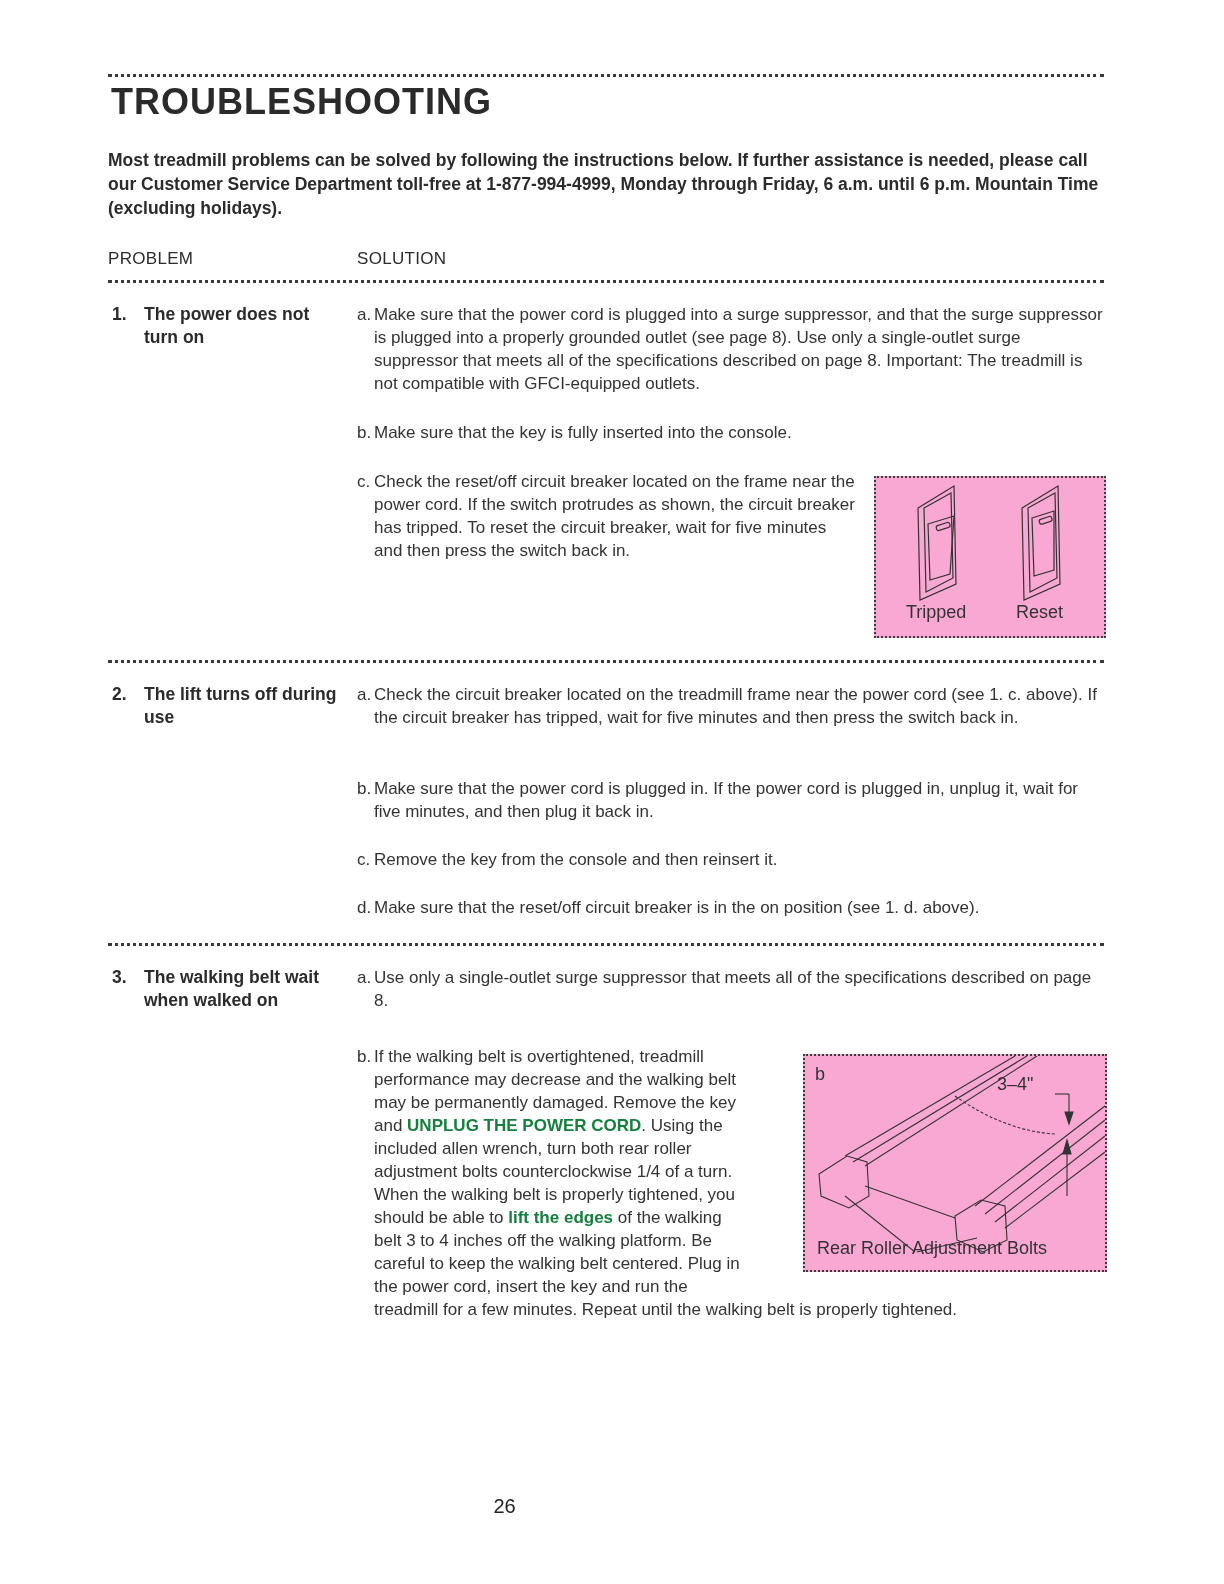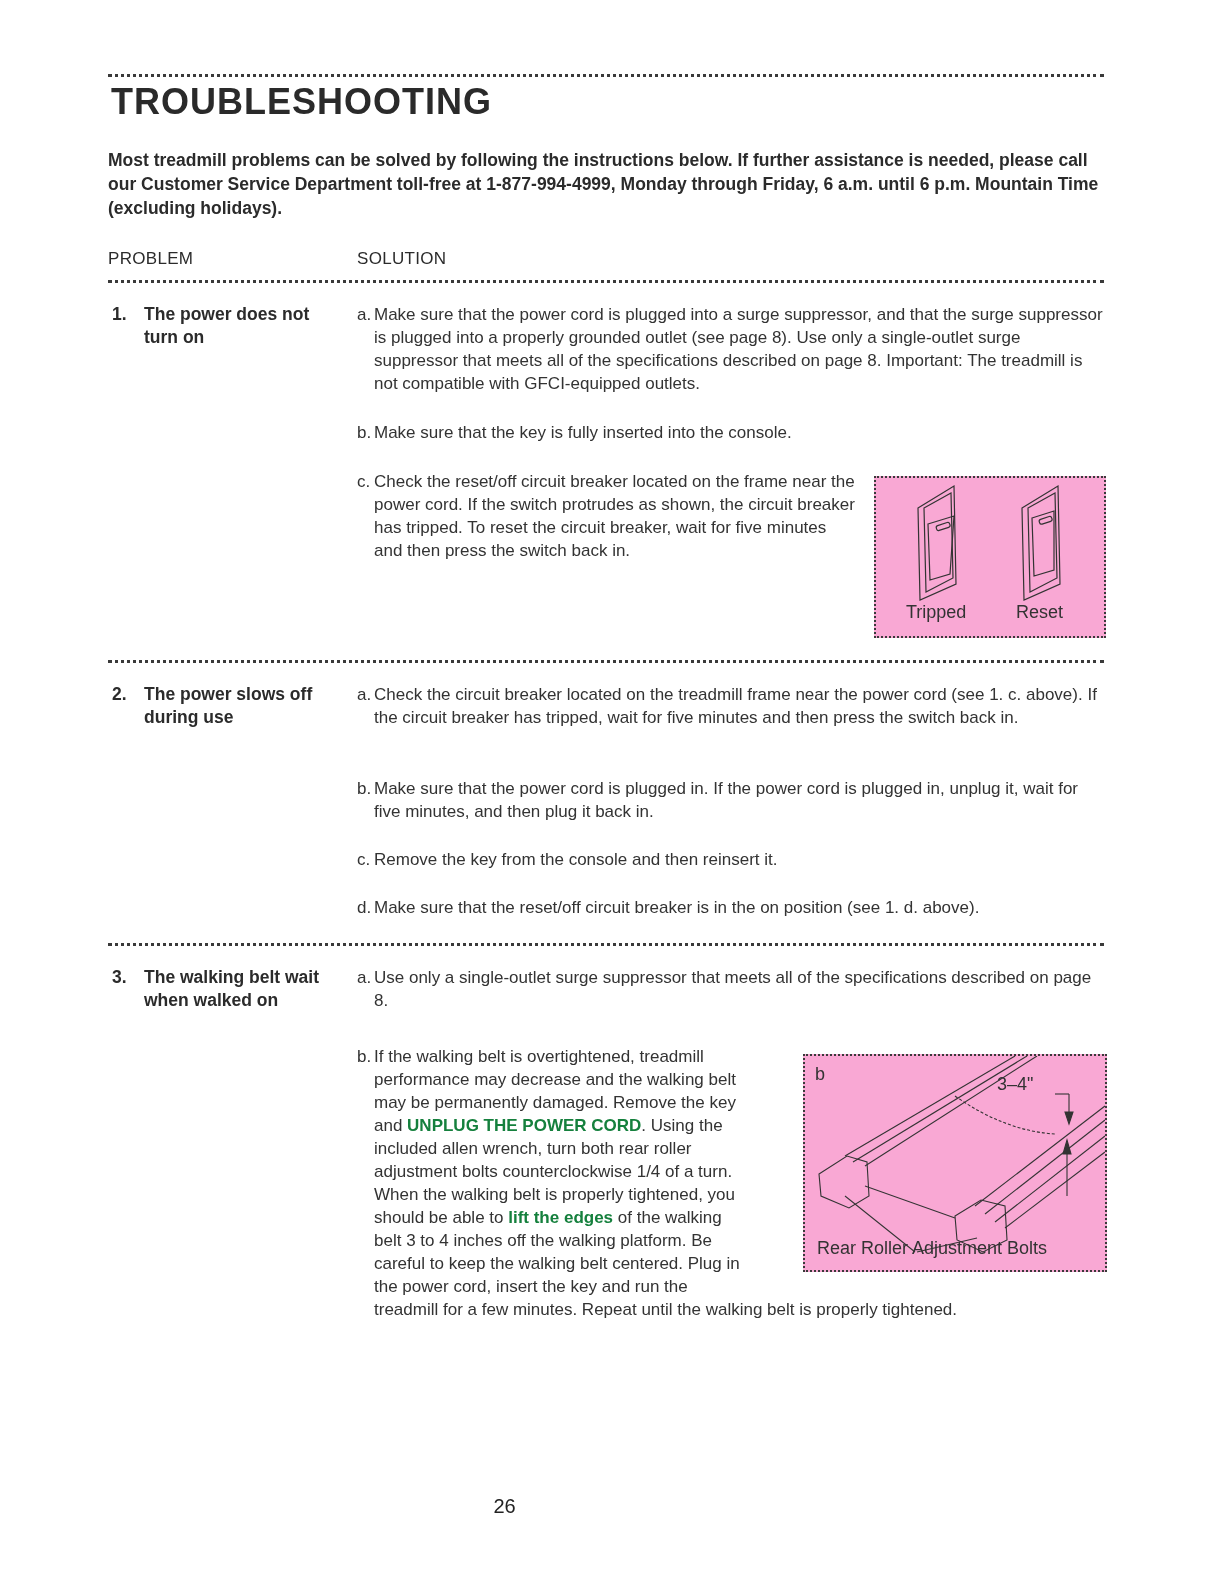--- a/index.html
+++ b/index.html
@@ -65,21 +65,21 @@
     </g>
   </svg>
   <span class="fig-label" style="left:30px; top:124px;">Tripped</span>
   <span class="fig-label" style="left:140px; top:124px;">Reset</span>
 </div>
 
 <div class="rule" style="top:660px;"></div>
 
 <div class="problem" style="top:683px;">
   <span class="num">2.</span>
-  <span class="txt" style="width:200px;">The power slows off during use</span>
+  <span class="txt" style="width:200px;">The lift turns off during use</span>
 </div>
 <div class="sol" style="top:683px; width:750px;">
   <span class="letter">a.</span>
   <div class="body">Check the circuit breaker located on the treadmill frame near the power cord (see 1. c. above). If the circuit breaker has tripped, wait for five minutes and then press the switch back in.</div>
 </div>
 <div class="sol" style="top:777px; width:740px;">
   <span class="letter">b.</span>
   <div class="body">Make sure that the power cord is plugged in. If the power cord is plugged in, unplug it, wait for five minutes, and then plug it back in.</div>
 </div>
 <div class="sol" style="top:848px; width:750px;">

